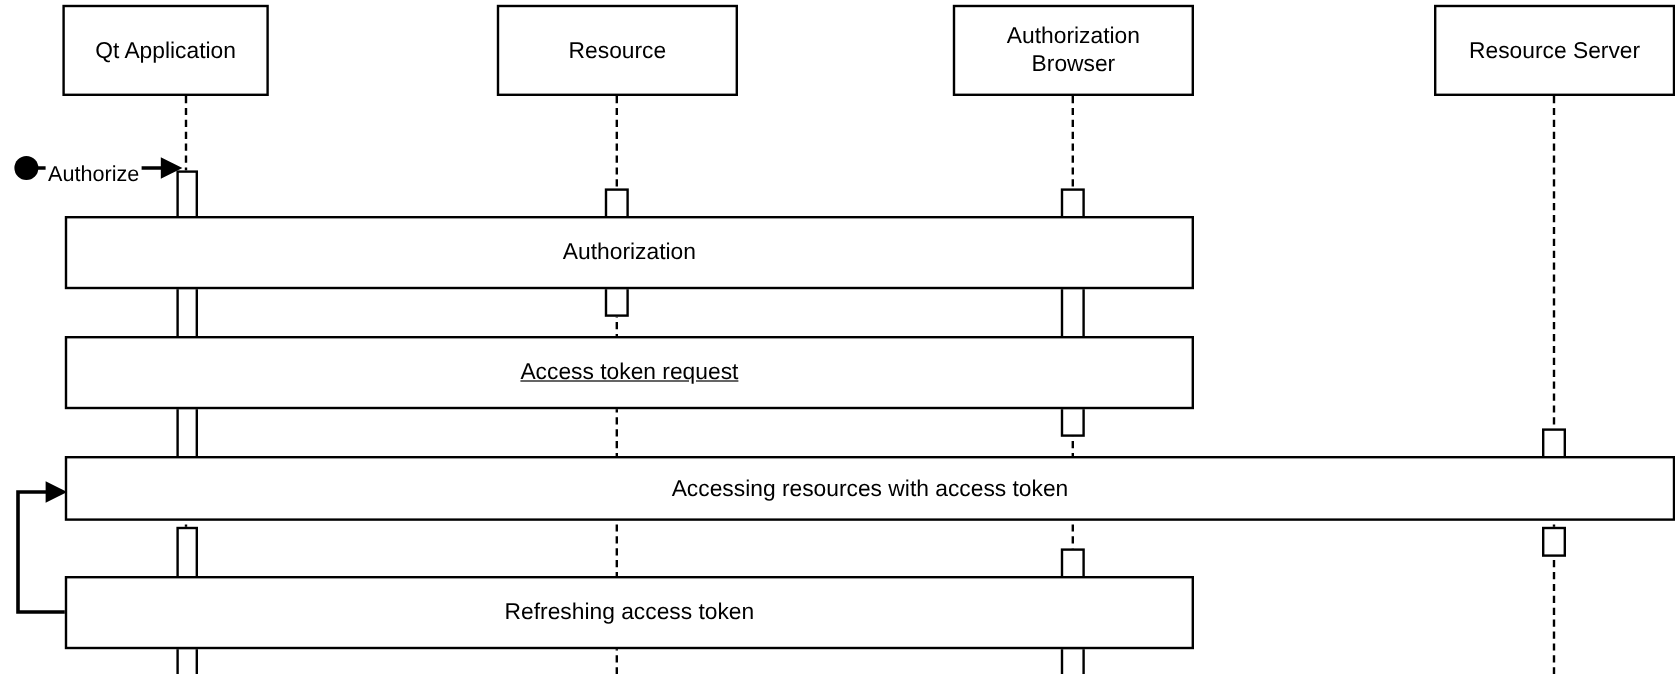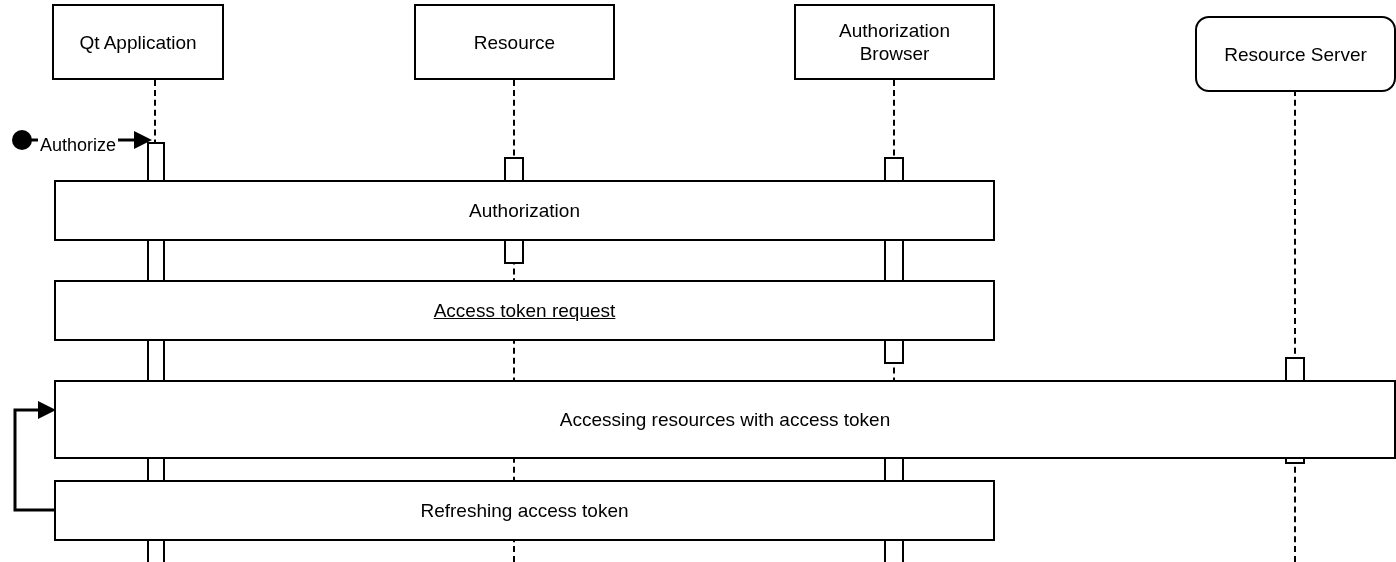--- a/index.html
+++ b/index.html
@@ -114,21 +114,21 @@
     <span>Resource</span>
   </div>
 
   <div class="lifeline-head" style="left:794px; top:4px; width:201px; height:76px;">
     <span style="display:block;">
       <span style="display:block;">Authorization</span>
       <span style="display:block;">Browser</span>
     </span>
   </div>
 
-  <div class="lifeline-head" style="left:1195px; top:16px; width:201px; height:76px;border-radius:14px;">
+  <div class="lifeline-head" style="left:1195px; top:4px; width:201px; height:76px;">
     <span>Resource Server</span>
   </div>
 
   <div class="found-dot" style="left:12px; top:130px;"></div>
 
   <svg class="start-arrow" style="left:0px; top:120px;" width="180" height="42" viewBox="0 0 180 42">
     <line x1="22" y1="20" x2="140" y2="20" stroke="#000000" stroke-width="3"></line>
     <polygon points="152,20 134,11 134,29" fill="#000000"></polygon>
   </svg>
 
@@ -140,21 +140,21 @@
   </svg>
 
   <div class="msg-box" style="left:54px; top:180px; width:941px; height:61px;">
     <span class="msg-label">Authorization</span>
   </div>
 
   <div class="msg-box" style="left:54px; top:280px; width:941px; height:61px;text-decoration:underline;">
     <span class="msg-label">Access token request</span>
   </div>
 
-  <div class="msg-box" style="left:54px; top:380px; width:1342px; height:79px;">
+  <div class="msg-box" style="left:54px; top:380px; width:1342px; height:54px;">
     <span class="msg-label">Accessing resources with access token</span>
   </div>
 
   <div class="msg-box" style="left:54px; top:480px; width:941px; height:61px;">
     <span class="msg-label">Refreshing access token</span>
   </div>
 
 </div>
 
 </body></html>

